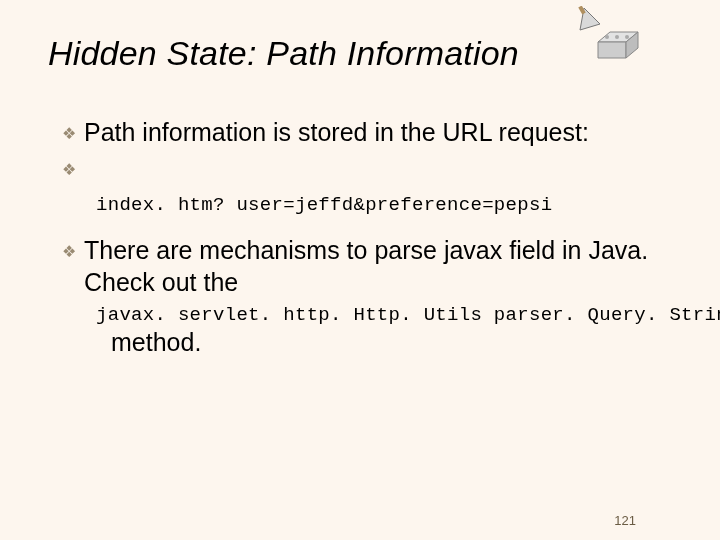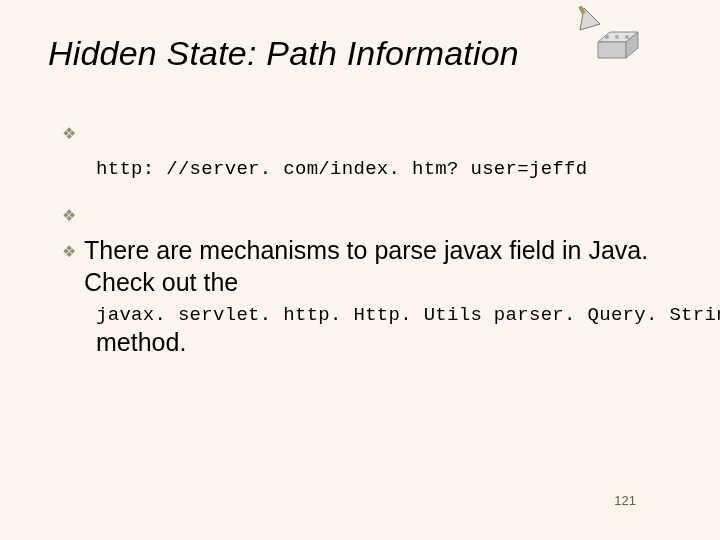--- a/index.html
+++ b/index.html
@@ -69,27 +69,27 @@
   .code-inline {
     font-family: "Courier New", Courier, monospace;
     font-size: 19px;
     margin-left: 34px;
     margin-top: 6px;
     letter-spacing: 0.3px;
     white-space: pre;
   }
   .method-word {
     font-size: 25px;
-    margin-left: 34px;
+    margin-left: 49px;
     margin-top: 2px;
   }
   .page-num {
     position: absolute;
     right: 24px;
-    bottom: 32px;
+    bottom: 12px;
     font-size: 13px;
     color: #6a5c44;
   }
 </style>
 </head>
 <body>
 
 <div class="slide">
 
   <div class="icon-corner">
@@ -110,26 +110,27 @@
       </g>
     </svg>
   </div>
 
   <div class="title">Hidden State: Path Information</div>
 
   <div class="body">
 
     <div class="bullet-row">
       <div class="bullet-mark">❖</div>
+      <div class="bullet-text">Path information is stored in the URL request:</div>
     </div>
-    <div class="code-line">http: //server. com/index. htm? user=jeffd</div>
 
     <div class="bullet-row">
       <div class="bullet-mark">❖</div>
     </div>
+    <div class="code-line">index. htm? user=jeffd&amp;preference=pepsi</div>
 
     <div class="bullet-row">
       <div class="bullet-mark">❖</div>
       <div class="bullet-text">There are mechanisms to parse javax field in Java.  Check out the</div>
     </div>
     <div class="code-inline">javax. servlet. http. Http. Utils parser. Query. String()</div>
     <div class="method-word">method.</div>
 
   </div>
 

